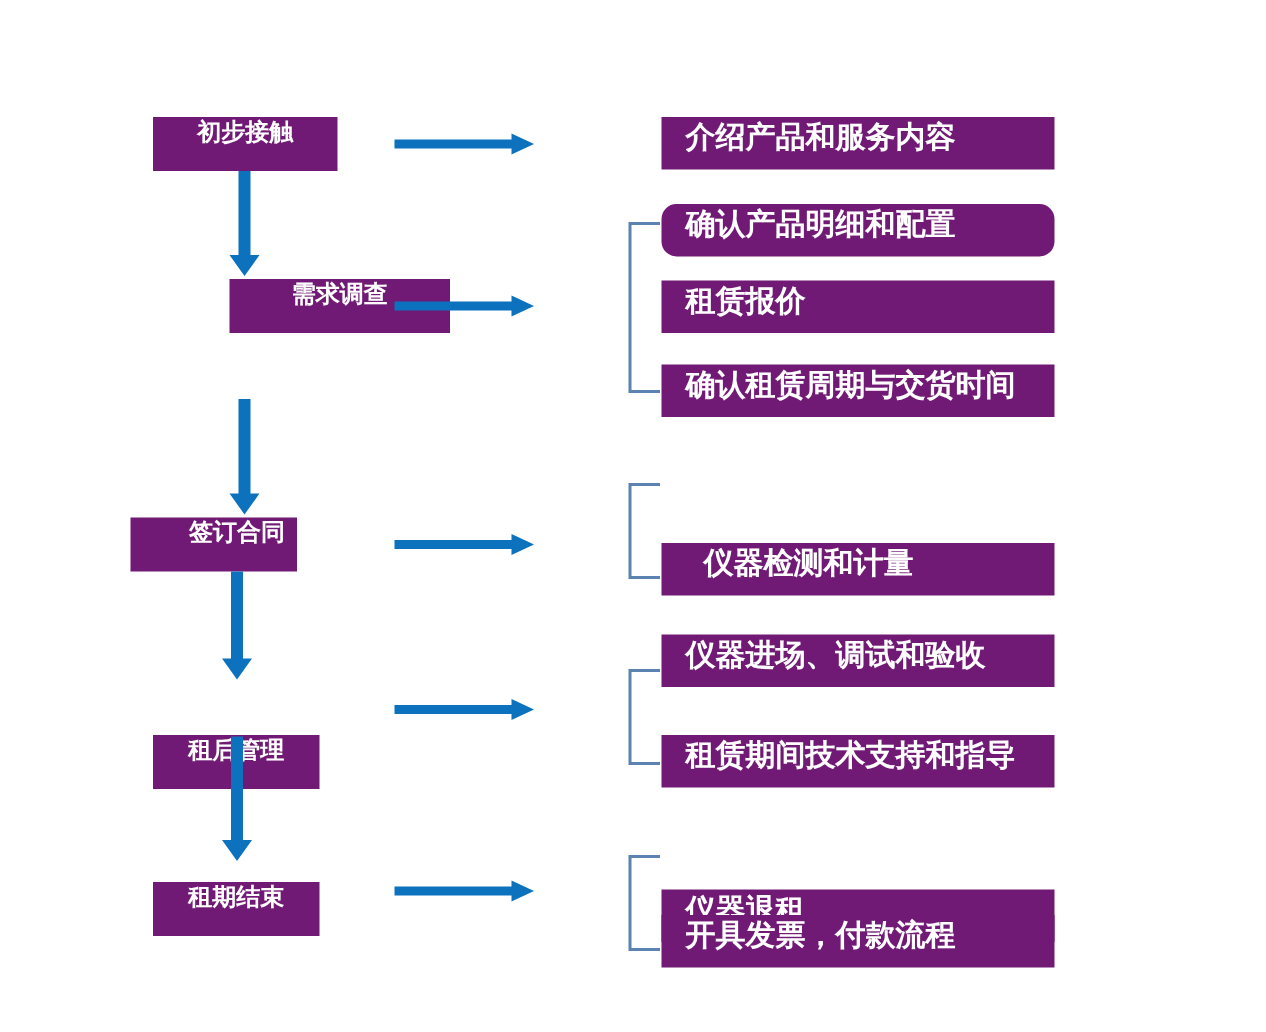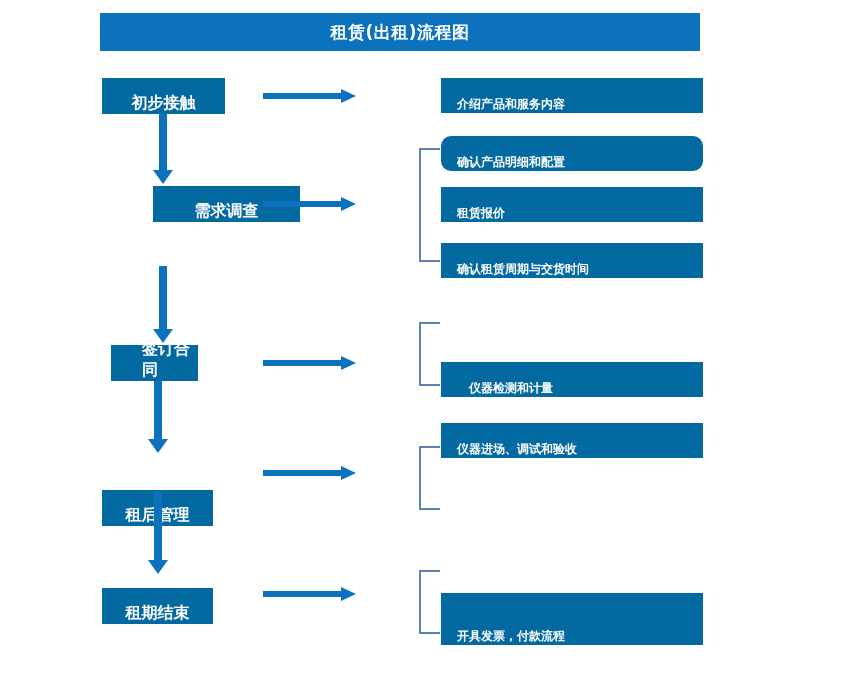--- a/index.html
+++ b/index.html
@@ -28,34 +28,34 @@
     color: #ffffff;
     font-size: 17px;
     font-weight: bold;
     display: flex;
     align-items: center;
     justify-content: center;
     letter-spacing: 0.5px;
   }
   .node {
     position: absolute;
-    background: #0369a1;
+    background: #701a75;
     color: #ffffff;
     font-weight: bold;
     display: flex;
-    align-items: flex-end;
+    align-items: flex-start;
     box-sizing: border-box;
   }
   .node.stage {
     font-size: 16px;
     justify-content: center;
     height: 36px;
   }
   .node.task {
-    font-size: 12px;
+    font-size: 20px;
     justify-content: flex-start;
     padding-left: 16px;
     height: 35px;
     width: 262px;
     left: 441px;
   }
   .v-arrow {
     position: absolute;
     width: 24px;
   }
@@ -66,31 +66,30 @@
   .bracket {
     position: absolute;
   }
   svg { display: block; overflow: visible; }
 </style>
 </head>
 <body>
 
 <div id="canvas">
 
-  <div class="title-bar">租赁(出租)流程图</div>
 
   <div class="node stage" style="left:102px; top:78px; width:123px;">
     <span>初步接触</span>
   </div>
 
   <div class="node stage" style="left:114px; top:186px; width:147px;margin-left:39px;">
     <span>需求调查</span>
   </div>
 
-  <div class="node stage" style="left:111px; top:345px; width:87px;padding-left:31px;">
+  <div class="node stage" style="left:87px; top:345px; width:111px;padding-left:31px;">
     <span>签订合同</span>
   </div>
 
   <div class="node stage" style="left:102px; top:455px; width:111px;margin-top:35px;">
     <span>租后管理</span>
   </div>
 
   <div class="node stage" style="left:102px; top:588px; width:111px;">
     <span>租期结束</span>
   </div>
@@ -200,20 +199,23 @@
 
 
   <div class="node task" style="top:362px;padding-left:28px;">
     <span>仪器检测和计量</span>
   </div>
 
   <div class="node task" style="top:423px;">
     <span>仪器进场、调试和验收</span>
   </div>
 
+  <div class="node task" style="top:490px;">
+    <span>租赁期间技术支持和指导</span>
+  </div>
 
   <div class="node task" style="top:560px;margin-top:33px;">
     <span>仪器退租</span>
   </div>
 
   <div class="node task" style="top:610px;">
     <span>开具发票，付款流程</span>
   </div>
 
 </div>

